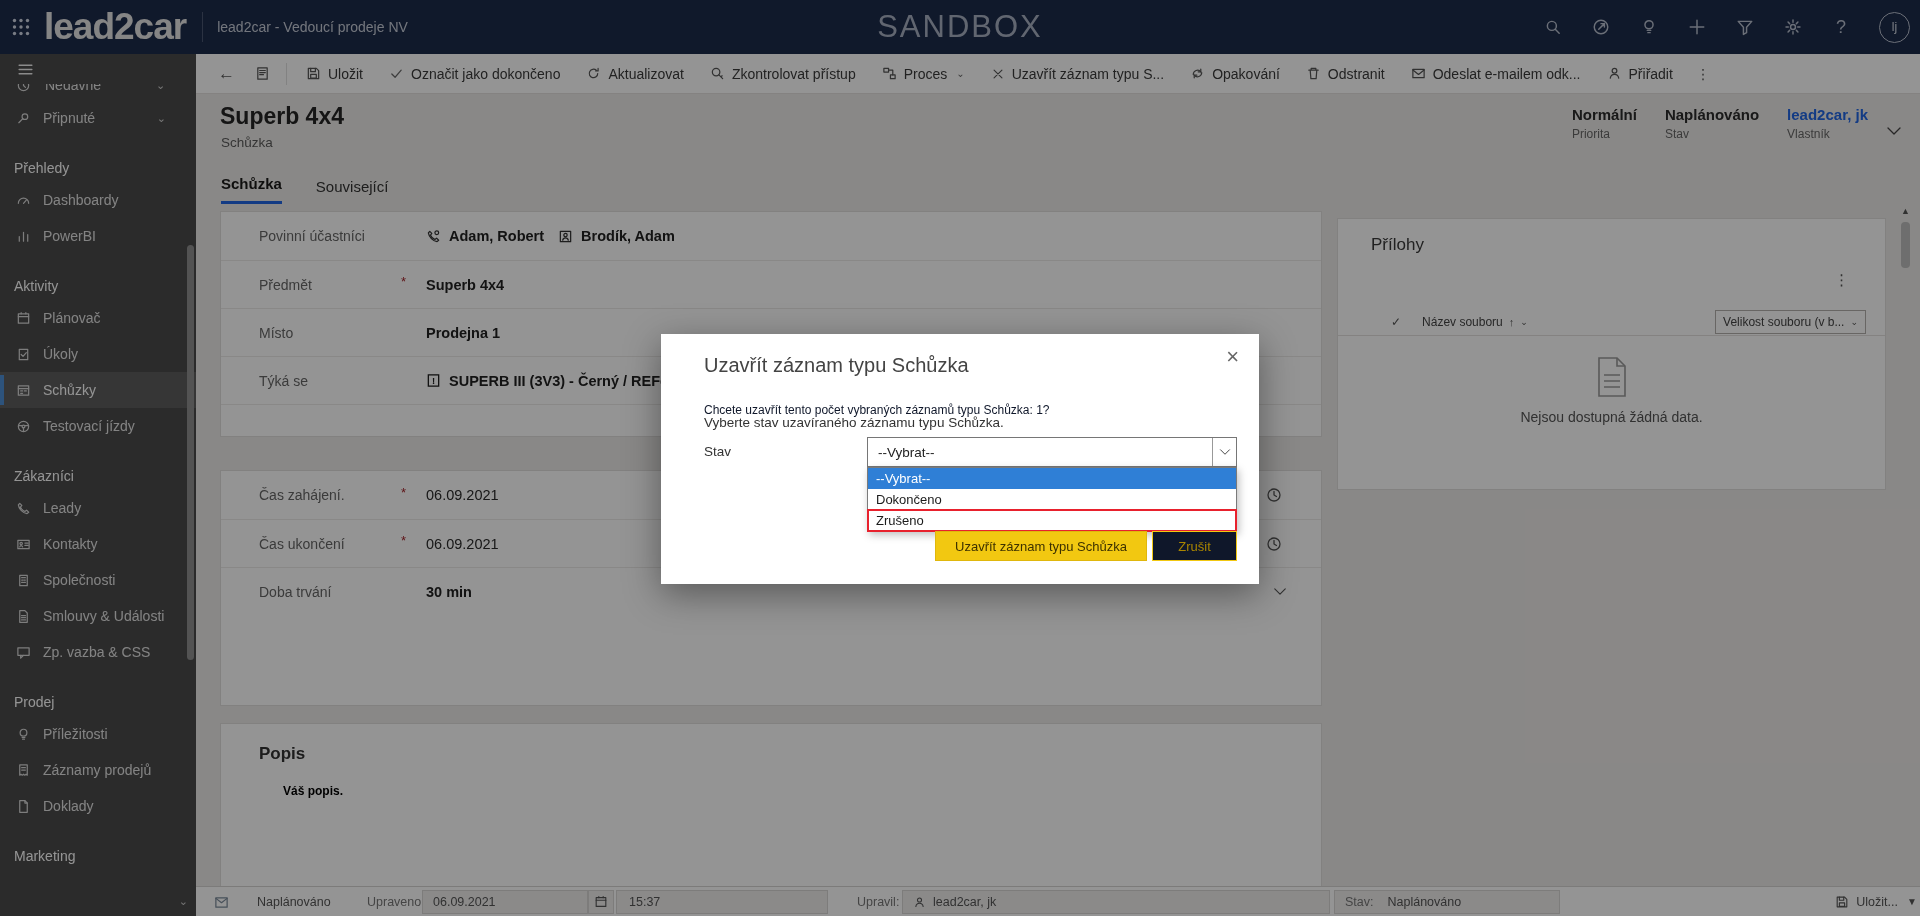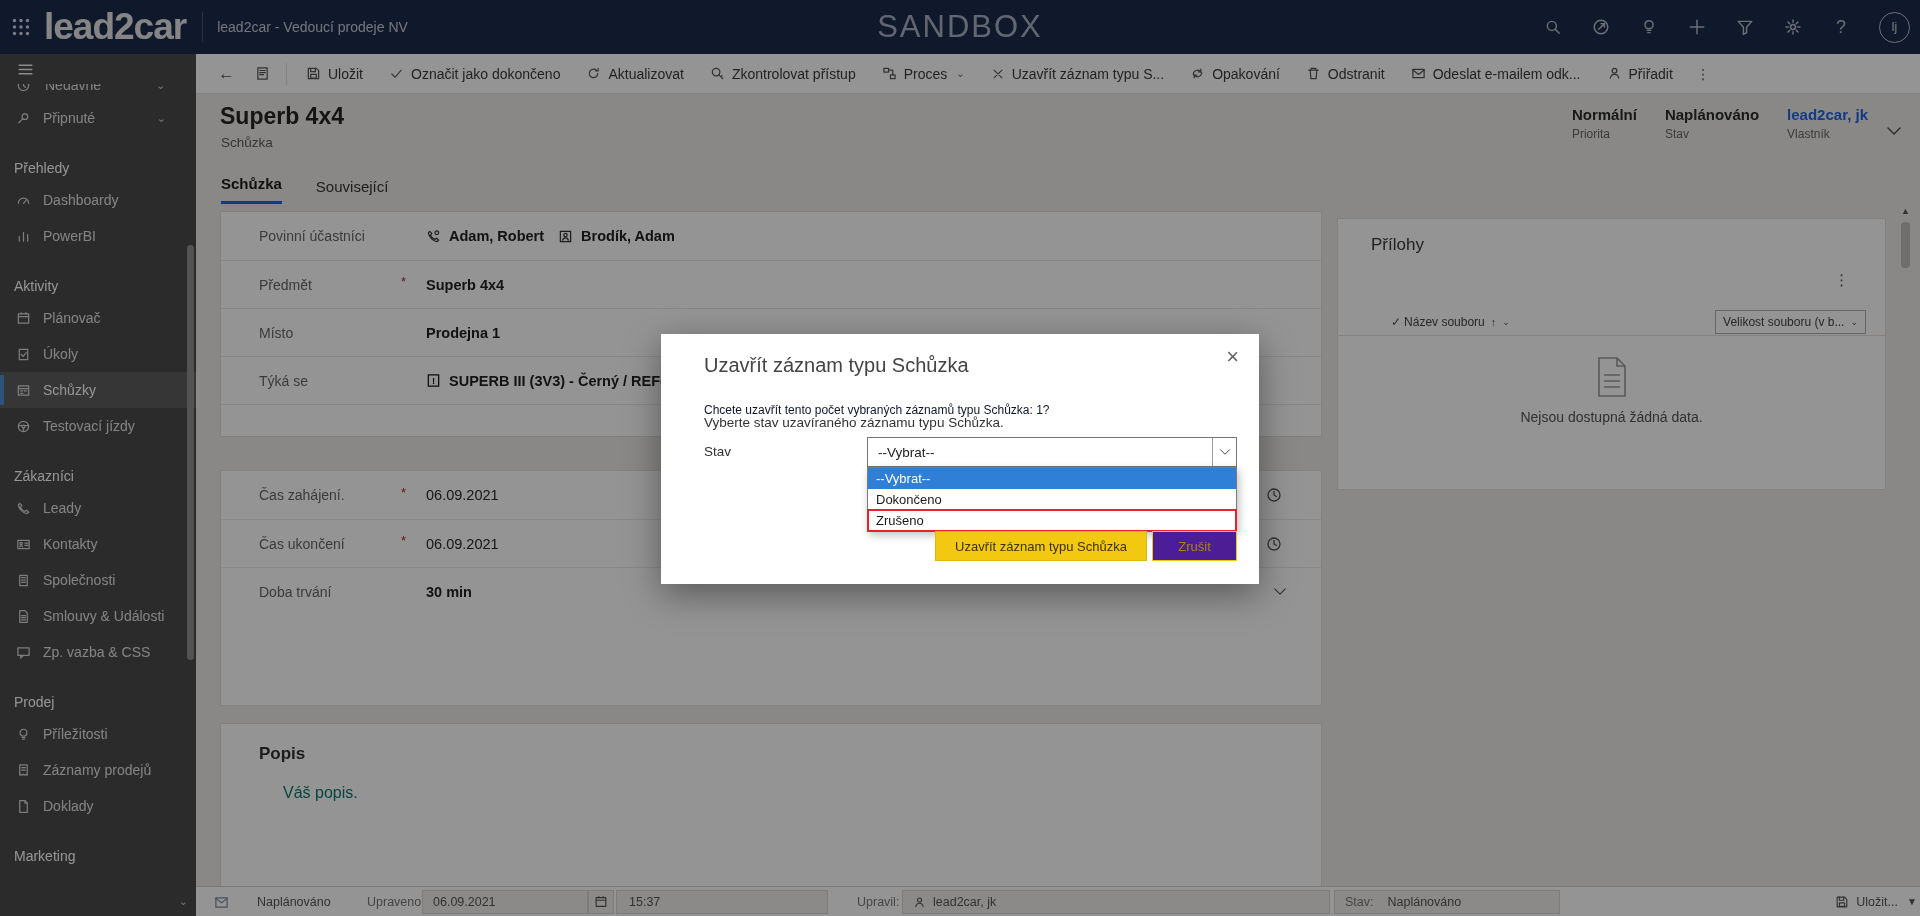--- a/index.html
+++ b/index.html
@@ -61,29 +61,29 @@
 .card3{left:24px;top:519px;width:1102px;height:360px}
 .frow{height:48px;display:flex;align-items:center;padding-left:38px;position:relative}
 .frow + .frow{border-top:1px solid #EDEBE9}
 .flabel{width:142px;font-size:14px;color:#666}
 .freq{width:25px;color:#A4262C;font-size:13px;margin-top:-6px}
 .fval{font-size:14.5px;font-weight:600;color:#222;display:flex;align-items:center;gap:8px}
 .fval .vico{color:#333}
 .rowico{position:absolute;right:39px;color:#555}
 .checkbox{width:14px;height:14px;border:1px solid #8A8886;background:#FFF;margin-left:8px}
 .card3 .sec-title{font-size:17px;font-weight:600;color:#333;padding:20px 0 0 38px}
-.card3 .desc{font-size:16px;font-weight:400;color:#0f766e;padding:20px 0 0 62px}
+.card3 .desc{font-size:12px;font-weight:700;color:#000000;padding:20px 0 0 62px}
 
 
 .cardA{left:1141px;top:14px;width:549px;height:272px}
 .att-title{font-size:17px;color:#3a3a3a;padding:16px 0 0 33px}
 .att-more{position:absolute;right:36px;top:52px;font-size:15px;color:#555;cursor:pointer}
 .att-head{position:absolute;left:0;right:0;top:90px;height:27px;border-bottom:1px solid #E3E1DF;display:flex;align-items:center;font-size:12px;color:#444}
 .att-check{margin-left:53px;font-size:12px;color:#555}
-.att-col1{margin-left:3px;display:flex;align-items:center;gap:6px}
+.att-col1{margin-left:21px;display:flex;align-items:center;gap:6px}
 .att-col2{position:absolute;right:19px;top:1px;height:24px;border:1px solid #B3B0AD;display:flex;align-items:center;gap:6px;padding:0 7px;color:#444}
 .sorticon{font-size:11px;color:#555}.colchev{font-size:9px;color:#555}
 .att-empty{position:absolute;left:0;right:0;top:138px;text-align:center}
 .att-empty .emsg{margin-top:12px;font-size:14px;color:#555}
 .att-empty svg{margin:0 auto}
 
 
 .cscroll{position:absolute;right:9px;top:2px;bottom:2px;width:11px}
 .cscroll .up{font-size:9px;color:#555;text-align:center}
 .cscroll .thumb{margin-top:6px;width:9px;height:46px;background:#BDBDBD;border-radius:4px;margin-left:1px}
@@ -103,21 +103,21 @@
 .dlg-msg2{position:absolute;left:43px;top:81px;font-size:13.5px;color:#333}
 .dlg-flabel{position:absolute;left:43px;top:110px;font-size:13.5px;color:#333}
 .dlg-select{position:absolute;left:206px;top:103px;width:370px;height:30px;border:1px solid #767676;background:#FFF;display:flex;align-items:center;cursor:pointer}
 .dlg-select .selval{font-size:13.5px;color:#222;padding-left:10px;flex:1}
 .dlg-select .selchev{width:24px;height:28px;border-left:1px solid #999;display:flex;align-items:center;justify-content:center;color:#444}
 .dlg-list{position:absolute;left:206px;top:133px;width:370px;background:#FFF;border:1px solid #7A7A7A;box-shadow:2px 3px 8px rgba(0,0,0,.25)}
 .opt{height:21px;display:flex;align-items:center;padding-left:8px;font-size:13px;color:#1b1b1b;cursor:pointer}
 .opt.sel{background:#2F7FD6;color:#FFF}
 .opt.target{outline:2px solid #E8212D;outline-offset:-1px}
 .dlg-btn-primary{position:absolute;left:274px;top:197px;width:212px;height:30px;background:#F2C811;border:1px solid #E0B70C;font-size:13px;color:#3d3100;display:flex;align-items:center;justify-content:center;cursor:pointer;font-weight:400}
-.dlg-btn-secondary{position:absolute;left:491px;top:197px;width:85px;height:30px;background:#4c1d95;border:1px solid #F2C811;font-size:13px;color:#A98500;display:flex;align-items:center;justify-content:center;cursor:pointer}
+.dlg-btn-secondary{position:absolute;left:491px;top:197px;width:85px;height:30px;background:#0f172a;border:1px solid #F2C811;font-size:13px;color:#A98500;display:flex;align-items:center;justify-content:center;cursor:pointer}
 </style>
 </head>
 <body>
 
 <div class="topbar">
   <span class="waffle">
     <svg width="18" height="18" viewBox="0 0 18 18" fill="#CFD6E4">
         <circle cx="2.5" cy="2.5" r="1.7"></circle>
         <circle cx="9" cy="2.5" r="1.7"></circle>
         <circle cx="15.5" cy="2.5" r="1.7"></circle>

